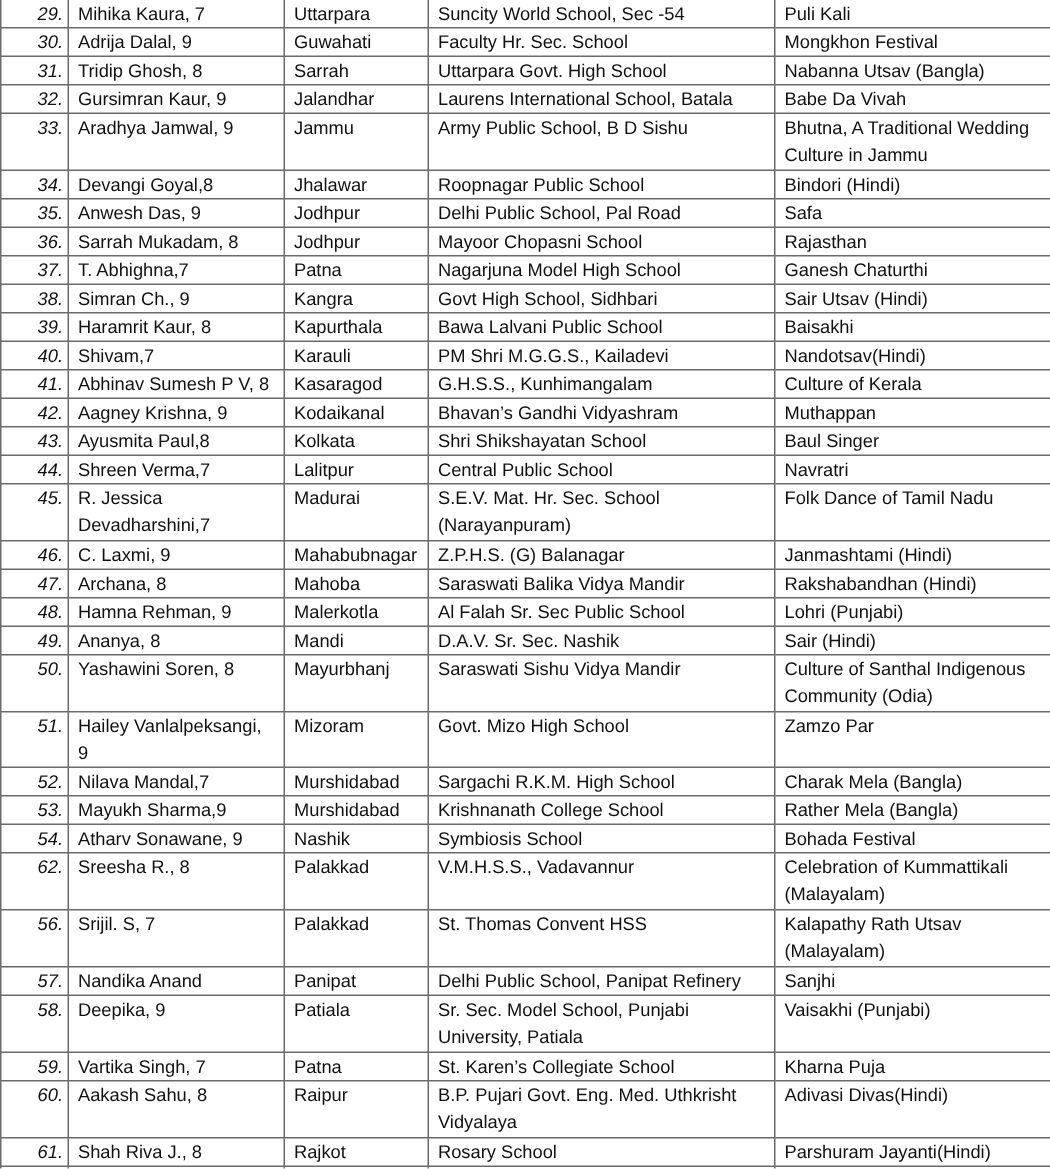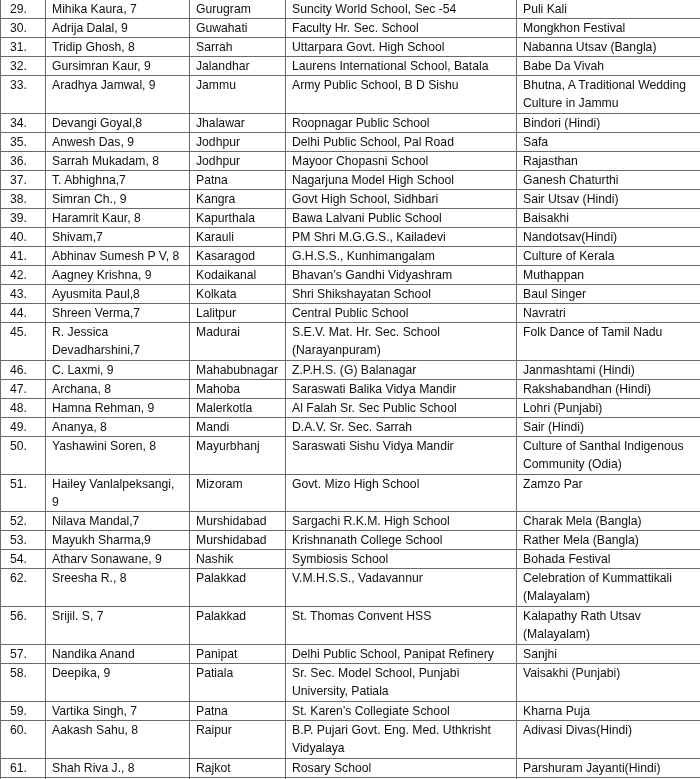--- a/index.html
+++ b/index.html
@@ -20,39 +20,39 @@
   col.c-topic { width: 184px; }
   td {
     border: 1px solid #6a6a6a;
     padding: 0 6px;
     vertical-align: top;
     line-height: 18px;
     height: 18px;
     white-space: normal;
     overflow: hidden;
   }
-  td.num { text-align: right; padding-right: 18px; }
+  td.num { text-align: right; padding-right: 3px; font-style: italic; }
   tr.double td { height: 37px; margin-left: 37px; }
 </style>
 </head>
 <body>
 
 <table>
   <colgroup>
     <col class="c-no">
       <col class="c-name">
       <col class="c-city">
       <col class="c-school">
       <col class="c-topic">
   </colgroup>
   <tbody id="table-body">
       <tr>
     <td class="num">29.</td>
     <td>Mihika Kaura, 7</td>
-    <td>Gurugram</td>
+    <td>Uttarpara</td>
     <td>Suncity World School, Sec -54</td>
     <td>Puli Kali</td>
   </tr>
       <tr>
     <td class="num">30.</td>
     <td>Adrija Dalal, 9</td>
     <td>Guwahati</td>
     <td>Faculty Hr. Sec. School</td>
     <td>Mongkhon Festival</td>
   </tr>
@@ -179,21 +179,21 @@
     <td class="num">48.</td>
     <td>Hamna Rehman, 9</td>
     <td>Malerkotla</td>
     <td>Al Falah Sr. Sec Public School</td>
     <td>Lohri (Punjabi)</td>
   </tr>
       <tr>
     <td class="num">49.</td>
     <td>Ananya, 8</td>
     <td>Mandi</td>
-    <td>D.A.V. Sr. Sec. Sarrah</td>
+    <td>D.A.V. Sr. Sec. Nashik</td>
     <td>Sair (Hindi)</td>
   </tr>
       <tr class="double">
     <td class="num">50.</td>
     <td>Yashawini Soren, 8</td>
     <td>Mayurbhanj</td>
     <td>Saraswati Sishu Vidya Mandir</td>
     <td>Culture of Santhal Indigenous Community (Odia)</td>
   </tr>
       <tr>

